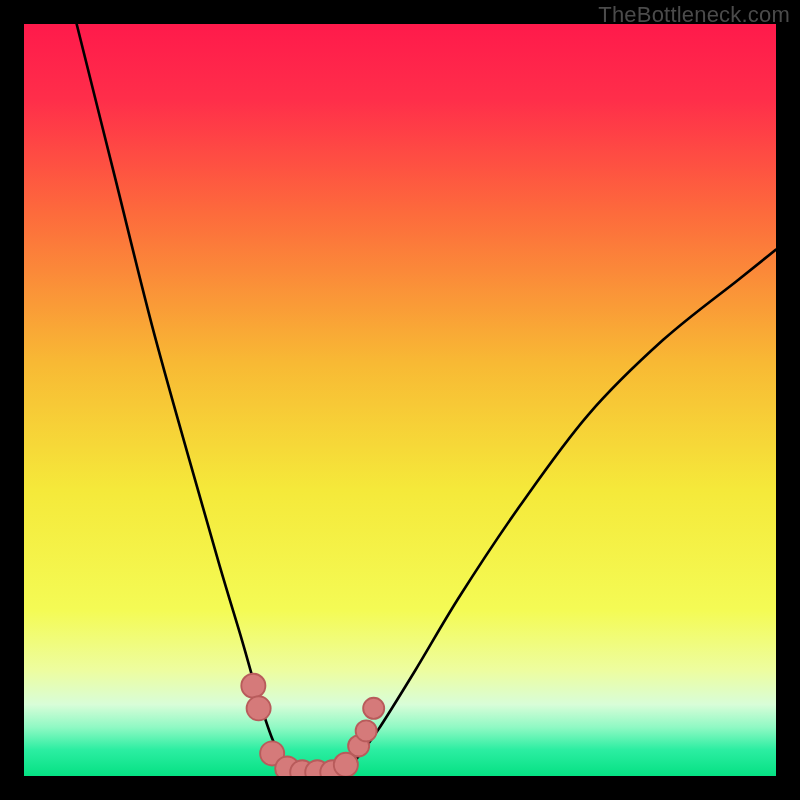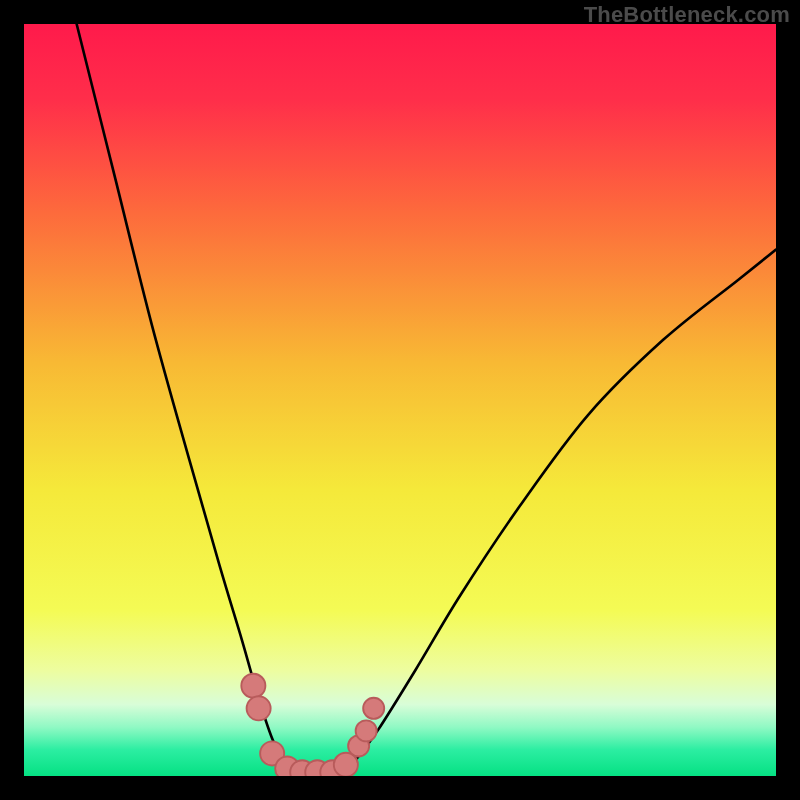--- a/index.html
+++ b/index.html
@@ -32,21 +32,21 @@
     top: 0;
     width: 100%;
     height: 100%;
   }
   .watermark {
     position: absolute;
     top: 2px;
     right: 10px;
     color: #4b4b4b;
     font-size: 22px;
-    font-weight: 700;
+    font-weight: 400;
     letter-spacing: 0.2px;
     user-select: none;
   }
 </style>
 </head>
 <body>
 
 <div class="watermark">TheBottleneck.com</div>
 
 <div class="frame">

